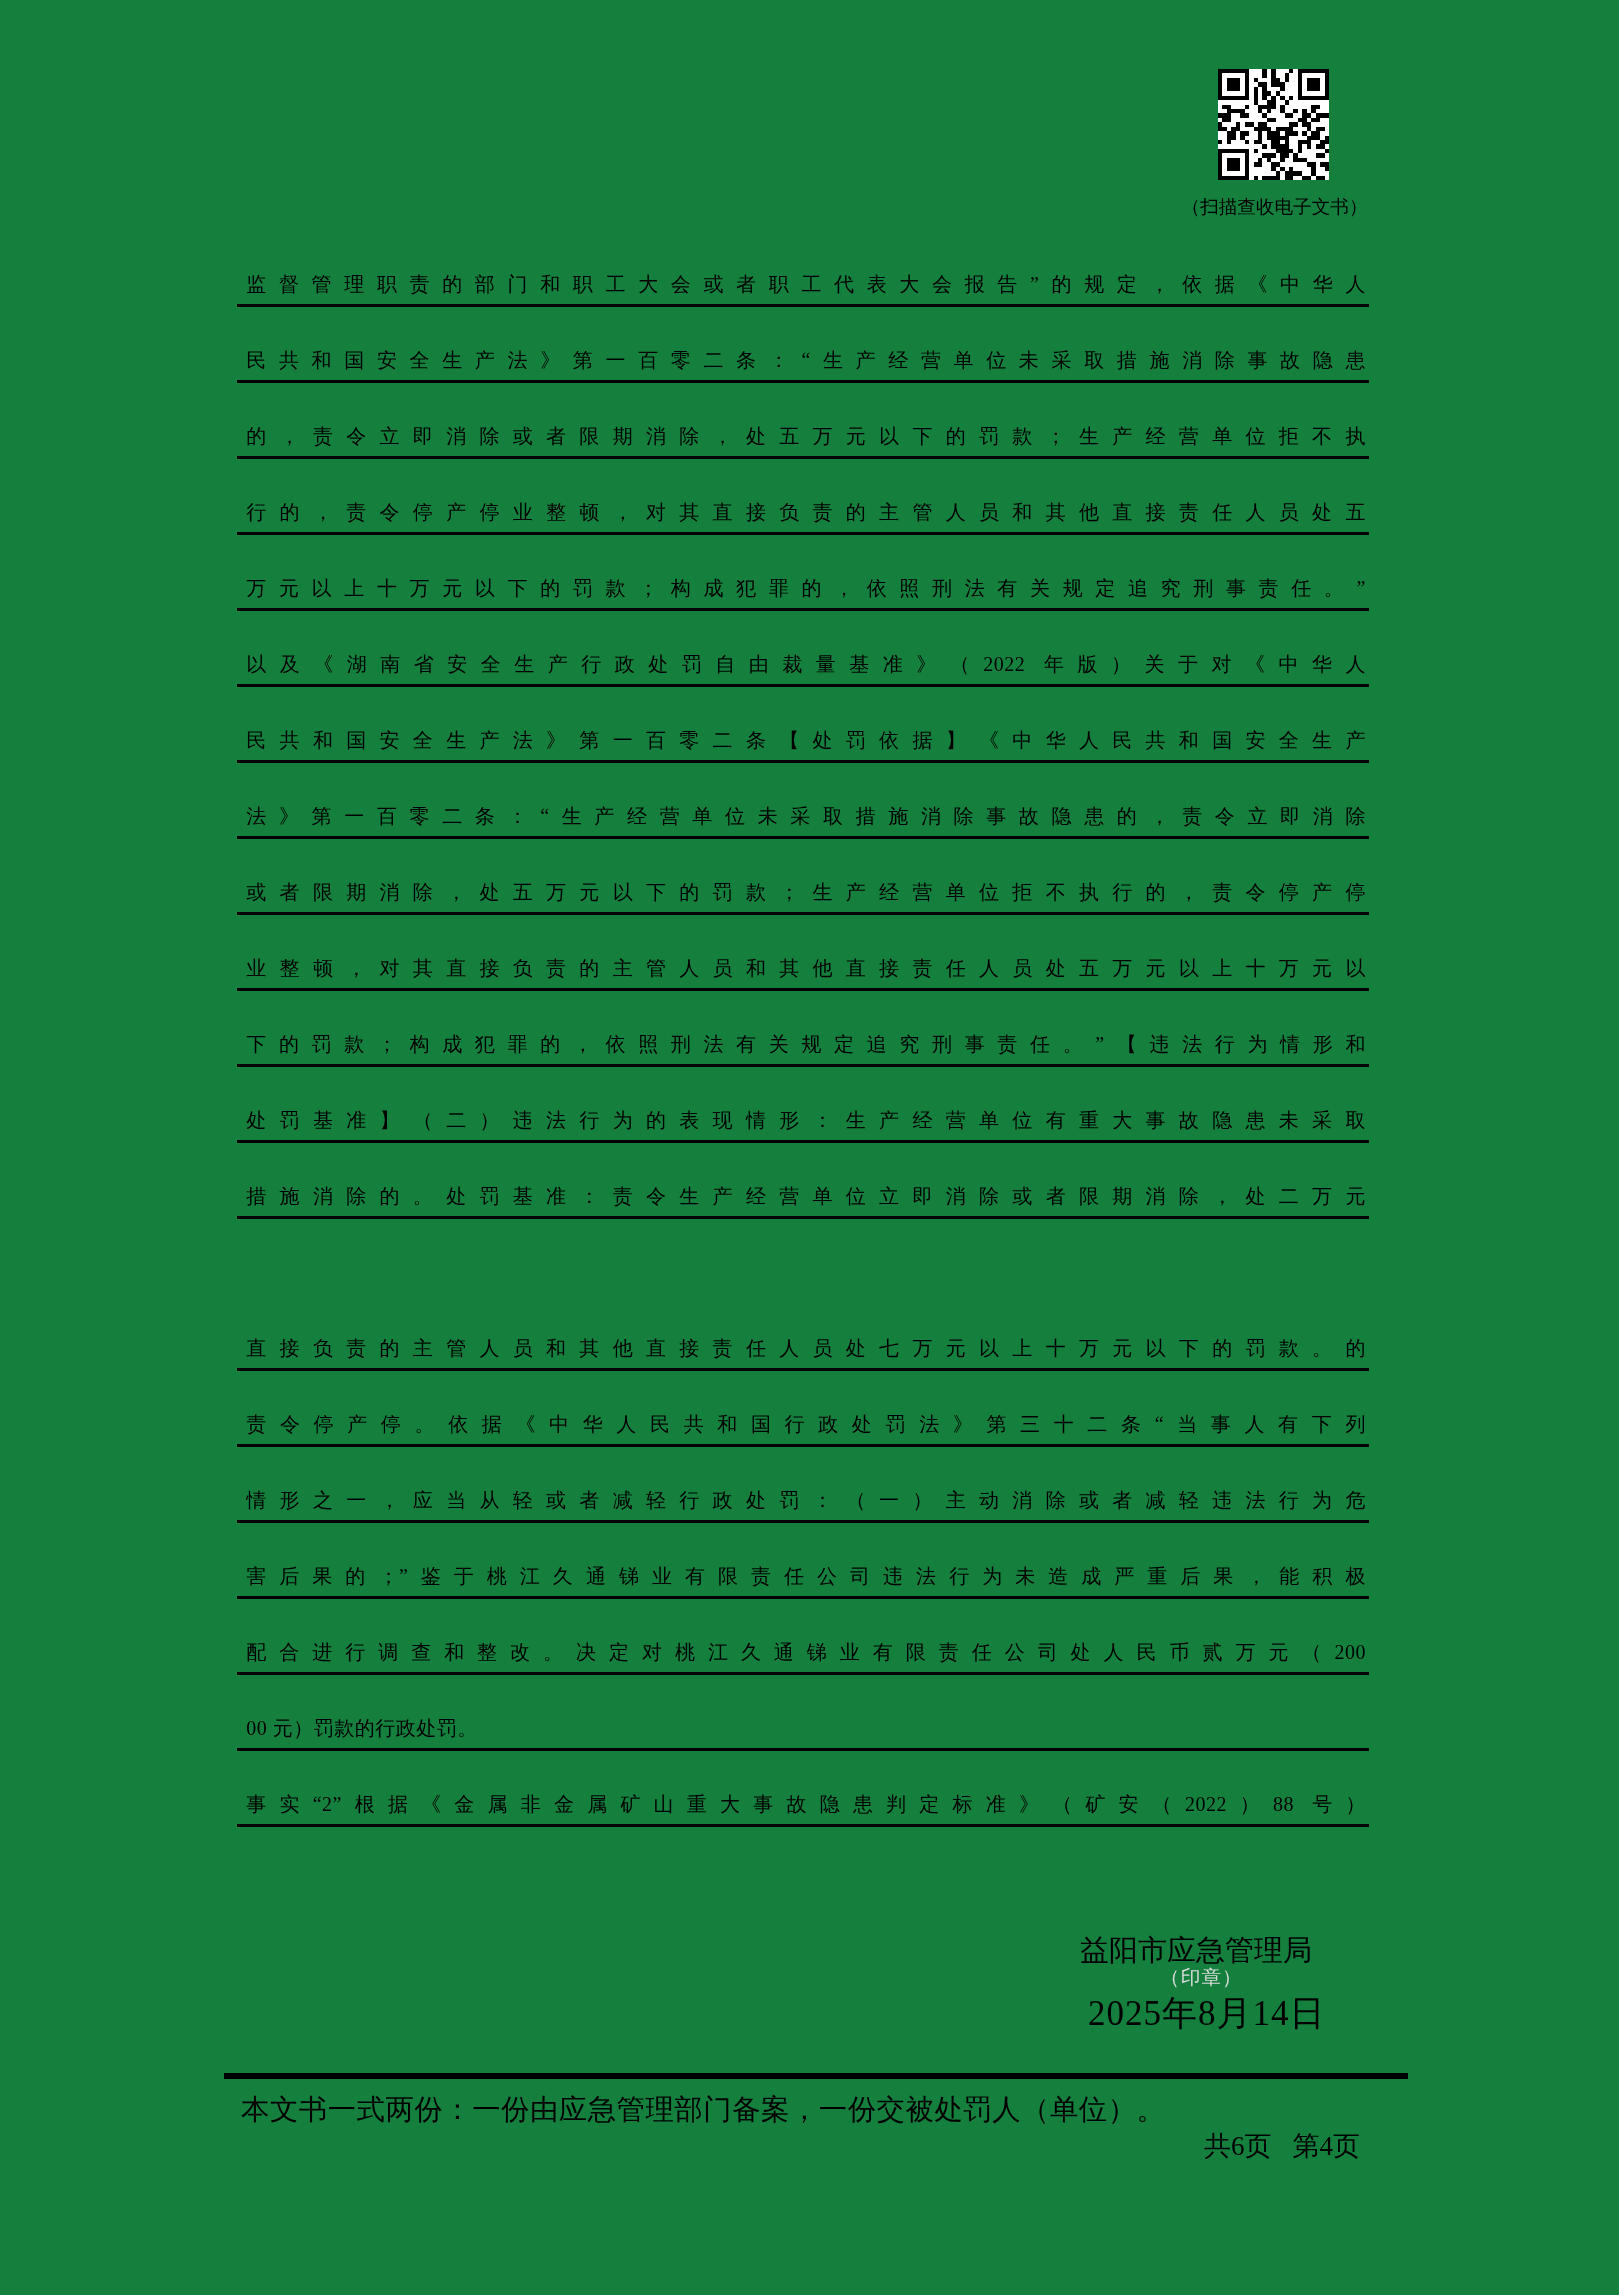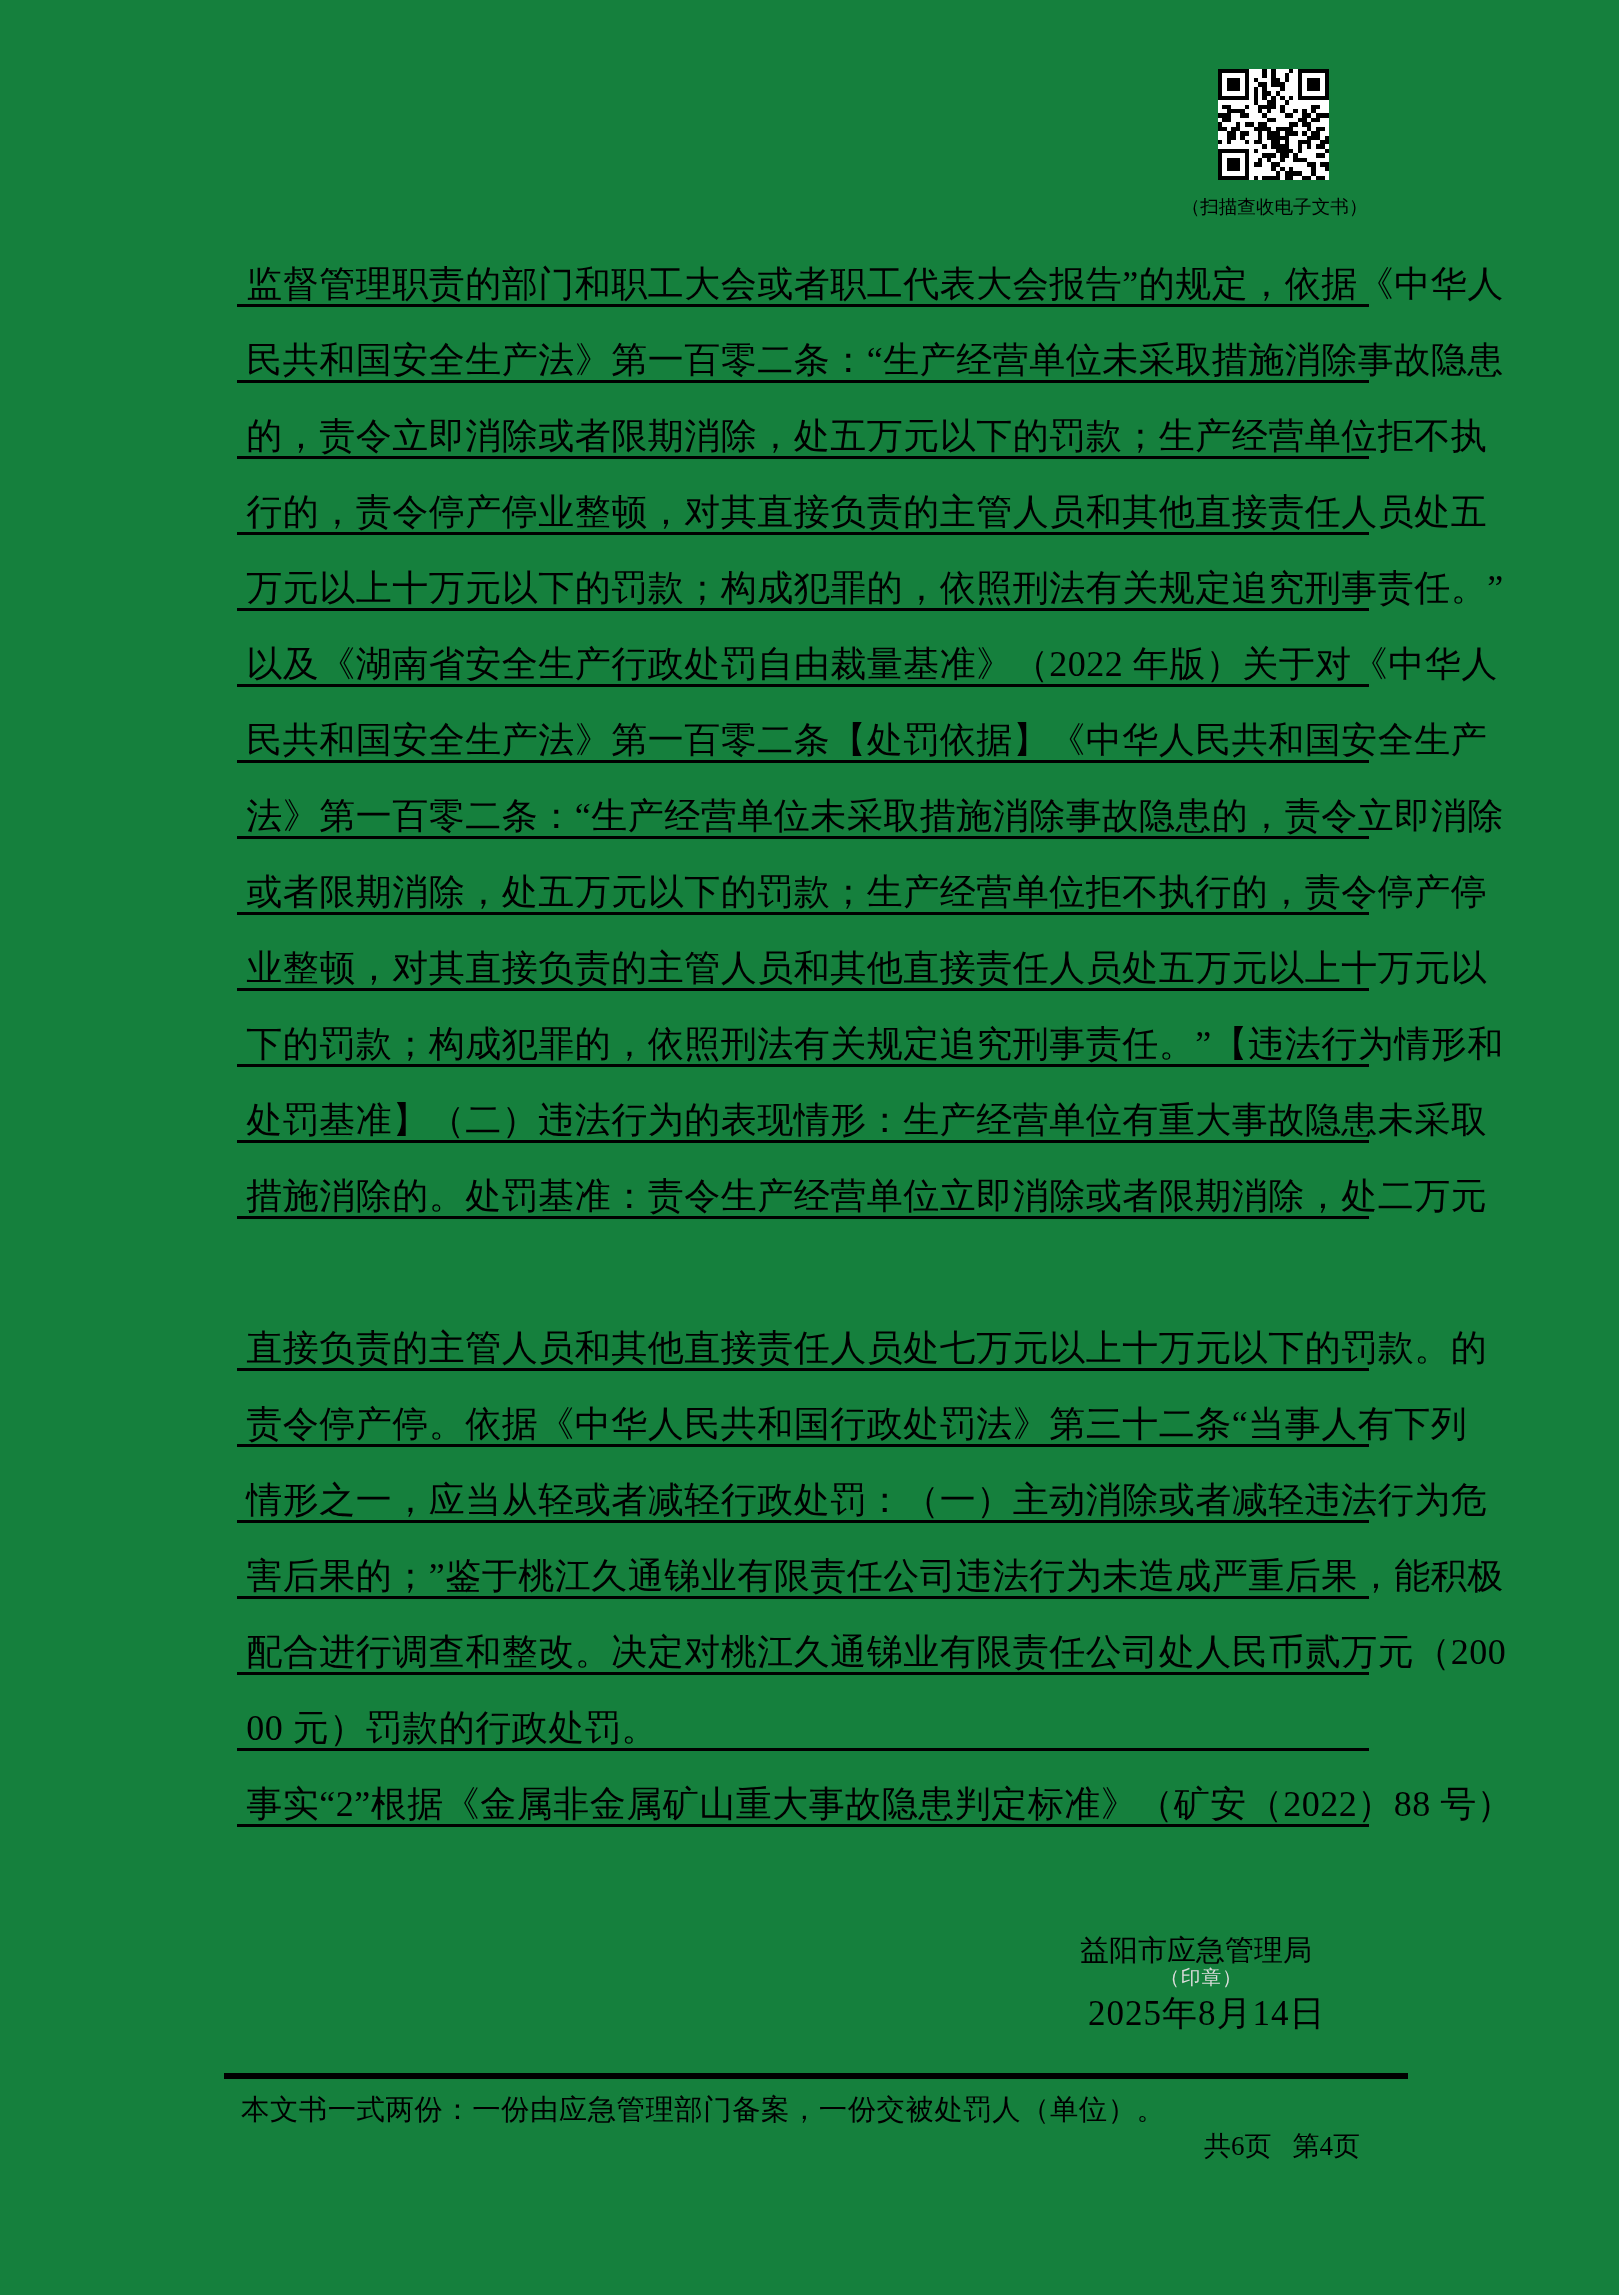--- a/index.html
+++ b/index.html
@@ -13,21 +13,21 @@
   }
   
   .textline {
     position:absolute;
     left:237px;
     width:1132px;
     height:76px;
     box-sizing:border-box;
     border-bottom:3.6px solid #000;
     padding:37px 3.1px 3.1px 9.3px;
-    font-size:36px;
+    font-size:20px;
     line-height:32px;
     letter-spacing:0.5px;
     white-space:nowrap;
     overflow:visible;
     text-align:justify;
     text-align-last:justify;
     text-justify:inter-character;
   }
   .qr {
     position:absolute;

